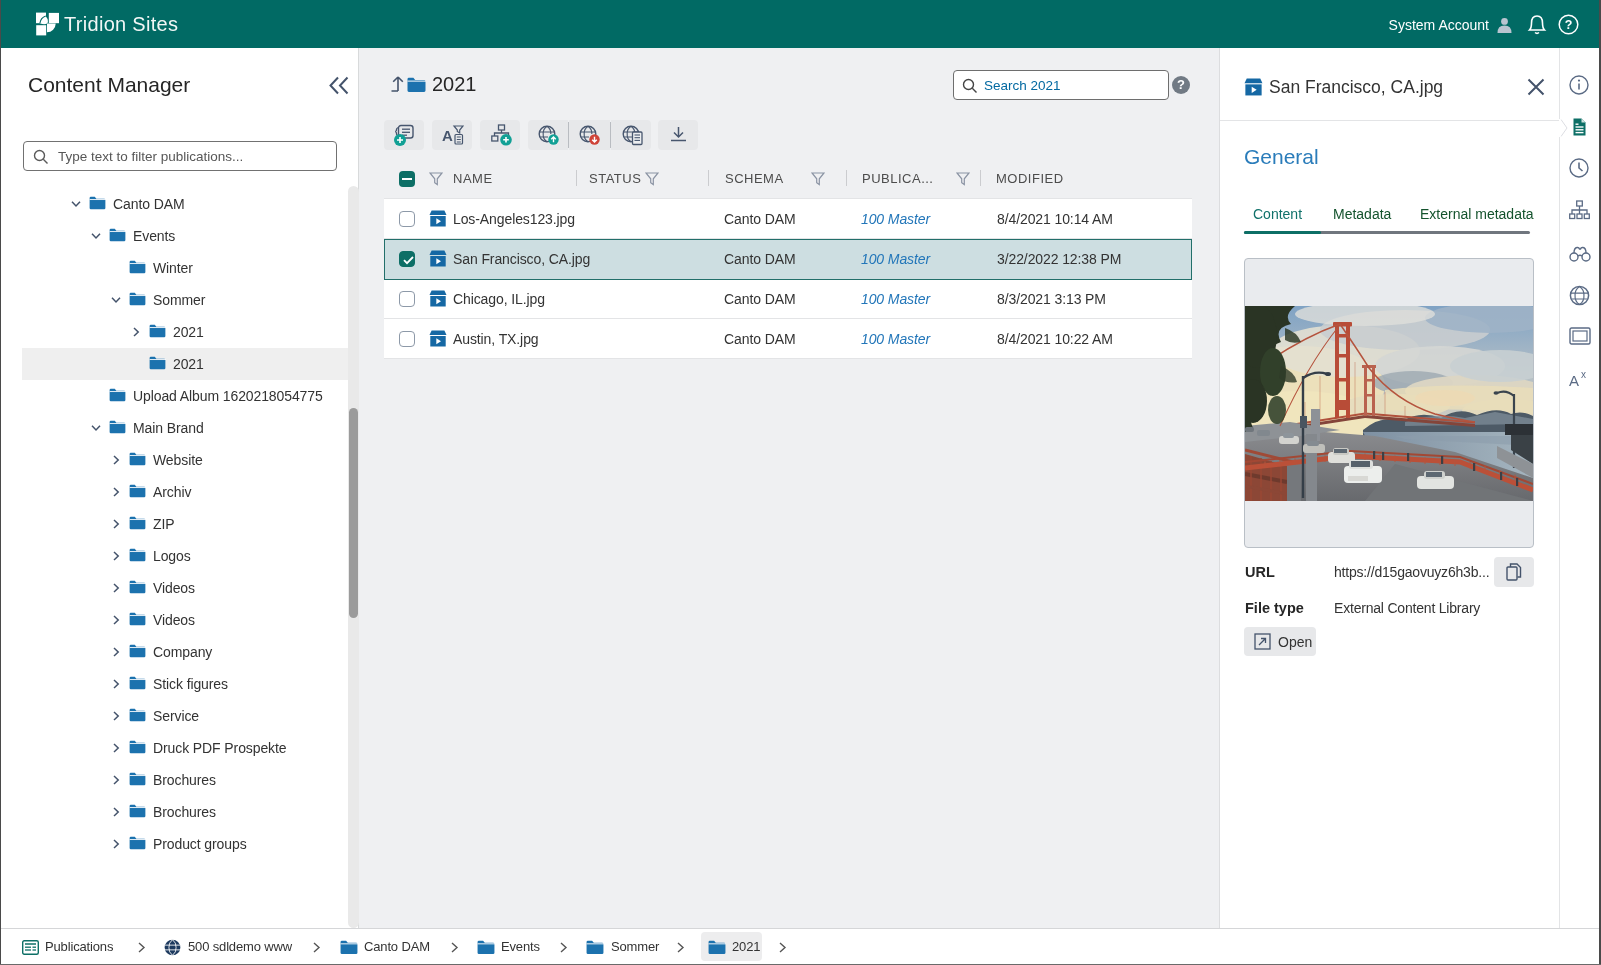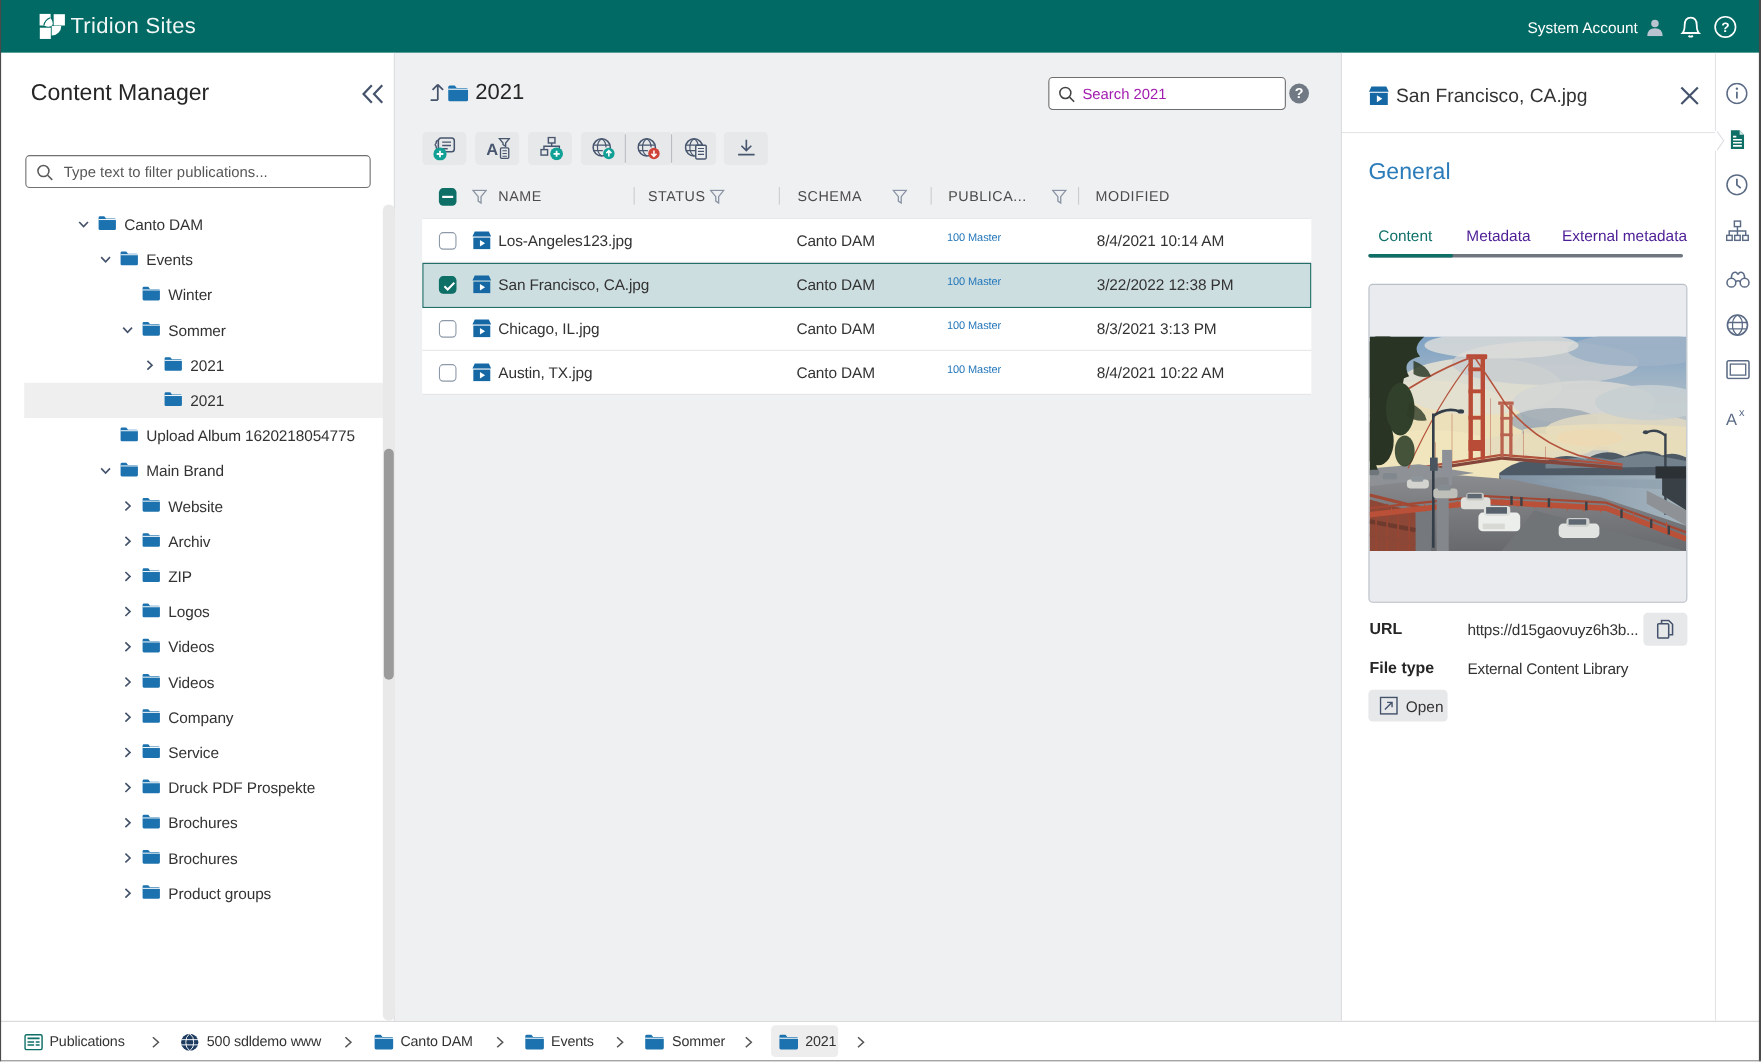--- a/index.html
+++ b/index.html
@@ -33,45 +33,45 @@
   .trow .fold { position:absolute; top:8px; }
   .trow .lbl { position:absolute; top:8px; font-size:14px; letter-spacing:-0.1px; color:#333; white-space:nowrap; }
   
   .lp-sbtrack { position:absolute; left:348px; top:186px; width:11px; height:742px; background:#e9e9e9; border-radius:6px; }
   .lp-sbthumb { position:absolute; left:349px; top:408px; width:9px; height:210px; background:#9b9b9b; border-radius:5px; }
   
   .crumb-up { position:absolute; left:390px; top:74px; }
   .crumb-folder { position:absolute; left:407px; top:77px; }
   .crumb-title { position:absolute; left:432px; top:73px; font-size:20px; color:#262626; }
   .mid-search { position:absolute; left:953px; top:70px; width:216px; height:30px; border:1px solid #6e6e6e; border-radius:4px; background:#fff; }
-  .mid-search span { position:absolute; left:30px; top:7px; font-size:13.5px; color:#a21caf; }
+  .mid-search span { position:absolute; left:30px; top:7px; font-size:13.5px; color:#0369a1; }
   .mid-help { position:absolute; left:1172px; top:76px; width:18px; height:18px; border-radius:50%; background:#717a84; color:#fff; font-size:13px; font-weight:700; text-align:center; line-height:18px; }
   .tbtn { position:absolute; top:120px; height:30px; background:#e7e8ea; border-radius:4px; }
   
   #thead { position:absolute; left:384px; top:160px; width:808px; height:38px; }
   .hcheck { position:absolute; left:15px; top:11px; width:16px; height:16px; background:#0d6f66; border-radius:4px; }
   .hcheck:after { content:""; position:absolute; left:3px; top:7px; width:10px; height:2px; background:#fff; }
   .htxt { position:absolute; top:11px; font-size:13px; letter-spacing:0.5px; color:#4c4c4c; }
   .htick { position:absolute; top:10px; width:1px; height:16px; background:#cbcccf; }
   #table { position:absolute; left:384px; top:198px; width:808px; background:#fff; border-top:1px solid #e3e4e6; }
   .row { position:relative; height:40px; background:#fff; border-bottom:1px solid #e3e4e6; }
   .row.sel { background:#cddee1; border:1px solid #226f6a; height:41px; margin-bottom:-1px; z-index:2; }
   .rcheck { position:absolute; left:15px; top:12px; width:16px; height:16px; border:1px solid #8d99a8; border-radius:4px; background:#fff; }
   .rcheck.on { background:#0d6f66; border-color:#0d6f66; }
   .ricon { position:absolute; left:45px; top:11px; }
   .rname { position:absolute; letter-spacing:-0.1px; left:69px; top:12px; font-size:14px; color:#333; }
   .rschema { position:absolute; letter-spacing:-0.1px; left:340px; top:12px; font-size:14px; color:#333; }
-  .rpub { position:absolute; letter-spacing:-0.1px; left:477px; top:12px; font-size:10px; color:#2276b9; }
+  .rpub { position:absolute; letter-spacing:-0.1px; left:477px; top:12px; font-size:14px; color:#2276b9;font-style:italic; }
   .rdate { position:absolute; letter-spacing:-0.1px; left:613px; top:12px; font-size:14px; color:#333; }
   .row.sel .rcheck, .row.sel .ricon, .row.sel .rname, .row.sel .rschema, .row.sel .rpub, .row.sel .rdate { margin-top:-1px; margin-left:-1px; }
   
   .rp-title { position:absolute; left:1269px; top:77px; font-size:17.5px; color:#333; }
   .rp-hdiv { position:absolute; left:1220px; top:120px; width:339px; height:1px; background:#e3e4e6; }
   .rp-general { position:absolute; left:1244px; top:145px; font-size:21px; color:#2a7cba; }
-  .tab { position:absolute; top:206px; font-size:14px; color:#4c1d95; }
+  .tab { position:absolute; top:206px; font-size:14px; color:#14532d; }
   .tab.active { color:#10716a; }
   .tab-gray { position:absolute; left:1244px; top:231px; width:286px; height:3px; background:#70767e; border-radius:2px; }
   .tab-teal { position:absolute; left:1244px; top:231px; width:77px; height:3px; background:#0d6f66; border-radius:2px; }
   .preview { position:absolute; left:1244px; top:258px; width:290px; height:290px; border:1px solid #b9bfc6; border-radius:4px; background:#e9ebee; }
   .meta-lbl { position:absolute; left:1245px; font-size:14.5px; font-weight:700; color:#262626; }
   .meta-val { position:absolute; left:1334px; font-size:14px; letter-spacing:-0.2px; color:#333; }
   .copybtn { position:absolute; left:1494px; top:557px; width:40px; height:30px; background:#e7e8ea; border-radius:4px; }
   .openbtn { position:absolute; left:1244px; top:627px; width:72px; height:29px; background:#e7e8ea; border-radius:4px; font-size:14px; color:#333; }
   .openbtn span { position:absolute; left:34px; top:7px; }
   
@@ -316,20 +316,34 @@
           <path d="M4 2 L8.2 6 L4 10" fill="none" stroke="#44536b" stroke-width="1.5"></path>
         </svg>
       </span>
       <span class="fold" style="left:129px">
         <svg width="17" height="14" viewBox="0 0 19 16">
           <path d="M0.5 2.2 Q0.5 0.8 1.9 0.8 L6.4 0.8 L8.2 3 L17.1 3 Q18.5 3 18.5 4.4 L18.5 13.6 Q18.5 15 17.1 15 L1.9 15 Q0.5 15 0.5 13.6 Z" fill="#1c72ae"></path>
           <rect x="0.5" y="3.6" width="19" height="1" fill="#fff"></rect>
         </svg>
       </span>
       <span class="lbl" style="left:153px">Company</span>
+    </div>
+<div class="trow">
+      <span class="chev" style="left:110px">
+        <svg width="12" height="12" viewBox="0 0 12 12">
+          <path d="M4 2 L8.2 6 L4 10" fill="none" stroke="#44536b" stroke-width="1.5"></path>
+        </svg>
+      </span>
+      <span class="fold" style="left:129px">
+        <svg width="17" height="14" viewBox="0 0 19 16">
+          <path d="M0.5 2.2 Q0.5 0.8 1.9 0.8 L6.4 0.8 L8.2 3 L17.1 3 Q18.5 3 18.5 4.4 L18.5 13.6 Q18.5 15 17.1 15 L1.9 15 Q0.5 15 0.5 13.6 Z" fill="#1c72ae"></path>
+          <rect x="0.5" y="3.6" width="19" height="1" fill="#fff"></rect>
+        </svg>
+      </span>
+      <span class="lbl" style="left:153px">Stick figures</span>
     </div>
 <div class="trow">
       <span class="chev" style="left:110px">
         <svg width="12" height="12" viewBox="0 0 12 12">
           <path d="M4 2 L8.2 6 L4 10" fill="none" stroke="#44536b" stroke-width="1.5"></path>
         </svg>
       </span>
       <span class="fold" style="left:129px">
         <svg width="17" height="14" viewBox="0 0 19 16">
           <path d="M0.5 2.2 Q0.5 0.8 1.9 0.8 L6.4 0.8 L8.2 3 L17.1 3 Q18.5 3 18.5 4.4 L18.5 13.6 Q18.5 15 17.1 15 L1.9 15 Q0.5 15 0.5 13.6 Z" fill="#1c72ae"></path>

